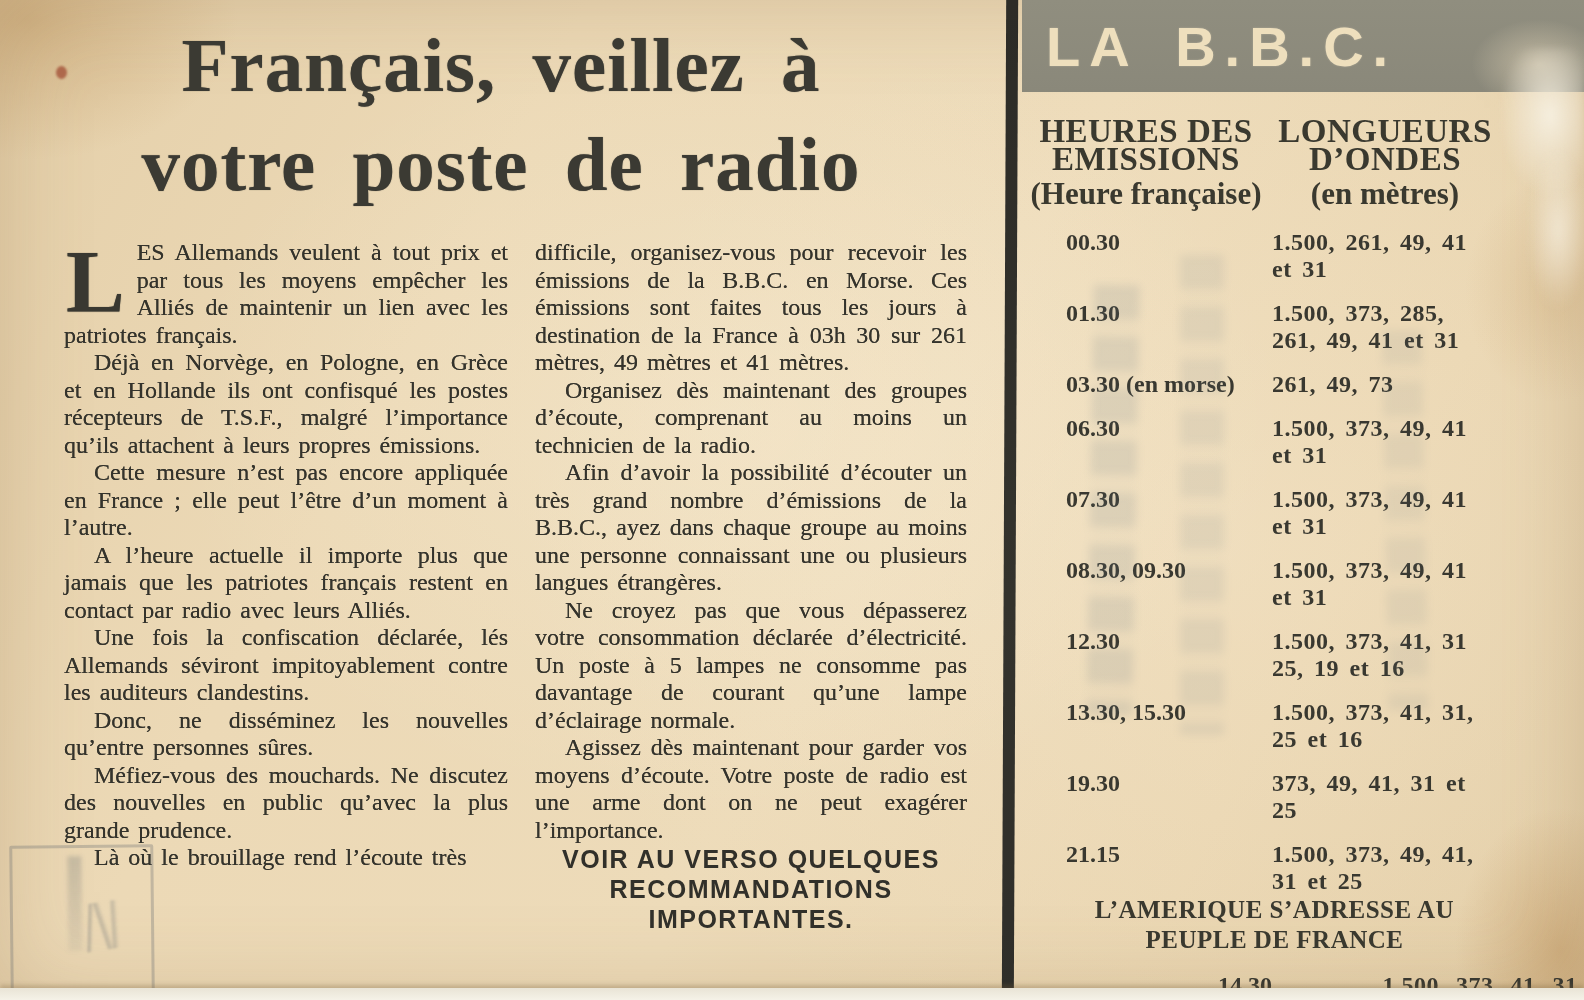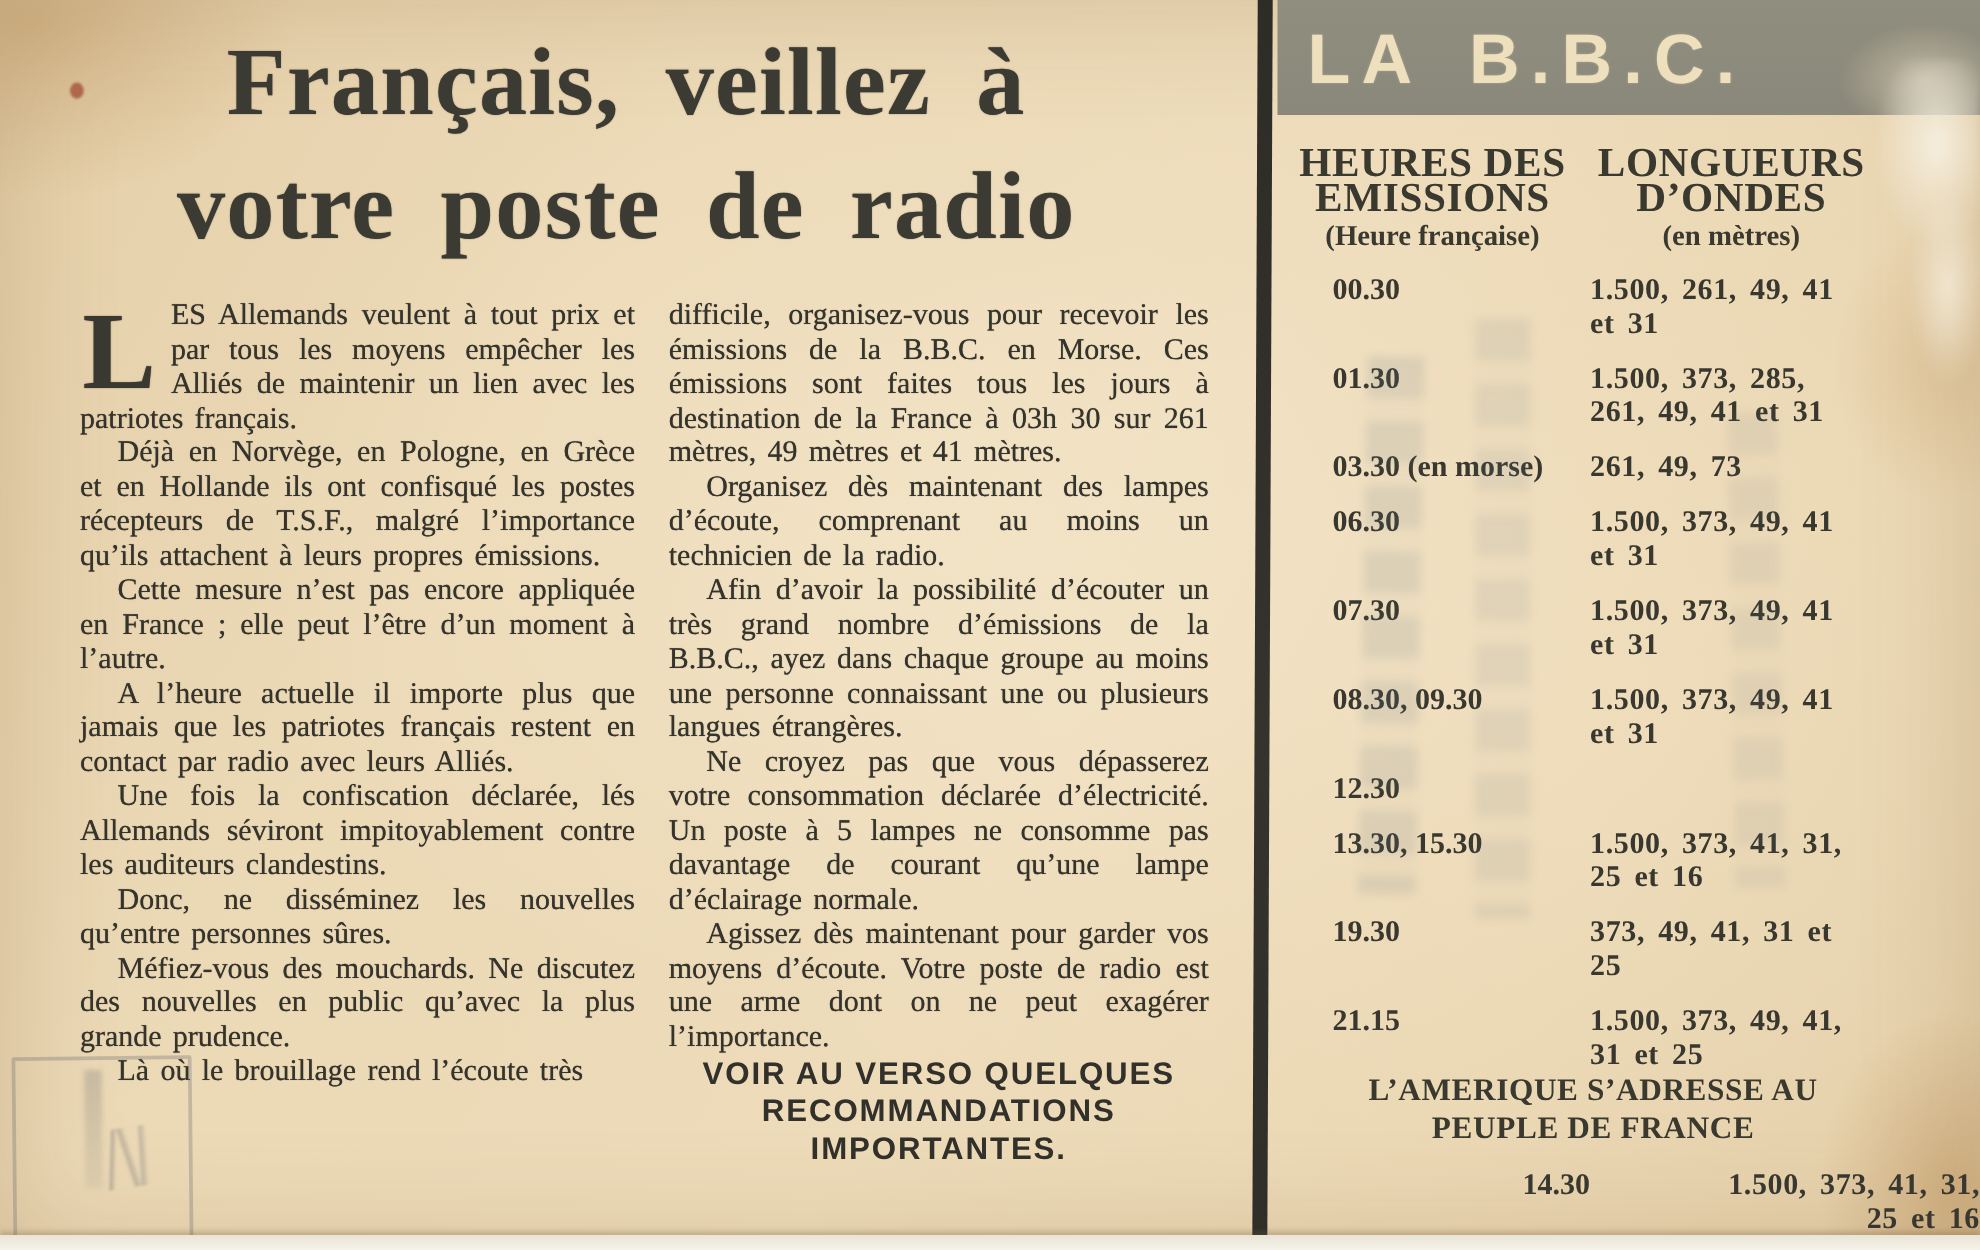--- a/index.html
+++ b/index.html
@@ -41,21 +41,21 @@
       radial-gradient(ellipse 90px 60px at 92% 70%, rgba(235,220,190,.55), rgba(235,220,190,0) 75%),
       linear-gradient(#908e7f,#8a887a);
     display:flex;align-items:center;padding-left:24px;box-sizing:border-box;}
   .band span{font-family:"Liberation Sans",sans-serif;font-weight:bold;font-size:56px;
     letter-spacing:9px;word-spacing:14px;color:#eedfbd;text-shadow:0 0 2px rgba(240,228,200,.4);}
   .thead{display:flex;margin-top:25px;font-weight:bold;color:#3a392f;}
   .th{text-align:center;}
   .th1{width:248px;}
   .th2{width:230px;}
   .th-caps{font-size:33px;line-height:28px;letter-spacing:.5px;white-space:pre-line;}
-  .th-sub{font-size:23px;margin-top:3px;}
+  .th-sub{font-size:31px;margin-top:3px;}
   .rows{margin-top:11px;}
   .row{display:flex;font-weight:bold;font-size:24px;line-height:27px;color:#393830;margin-top:17px;}
   .row .time{width:250px;padding-left:44px;box-sizing:border-box;white-space:nowrap;}
   .row .waves{flex:1;white-space:pre-line;letter-spacing:.5px;word-spacing:4px;}
   .america-heading{width:505px;text-align:center;font-weight:bold;
     font-size:25px;line-height:30px;white-space:pre-line;color:#3a392f;letter-spacing:.5px;}
   .america .rows{margin-top:6px;text-align:right;}
   
   .stamp{position:absolute;left:10px;top:845px;width:138px;height:142px;
     border:3px solid rgba(95,102,110,.30);border-radius:2px;transform:rotate(-.6deg);}
@@ -99,21 +99,21 @@
     <p>Cette mesure n’est pas encore appliquée en France ;  elle peut l’être d’un moment à l’autre.</p>
     <p>A l’heure actuelle il importe plus que jamais que les patriotes français restent en contact par radio avec leurs Alliés.</p>
     <p>Une fois la confiscation déclarée, lés Allemands séviront impitoyablement contre les auditeurs clandestins.</p>
     <p>Donc, ne disséminez les nouvelles qu’entre personnes sûres.</p>
     <p>Méfiez-vous des mouchards.  Ne discutez des nouvelles en public qu’avec la plus grande prudence.</p>
     <p>Là où le brouillage rend l’écoute très</p>
   </div>
 
   <div class="col col2">
     <p class="noindent">difficile, organisez-vous pour recevoir les émissions de la B.B.C. en Morse. Ces émissions sont faites tous les jours à destination de la France à 03h 30 sur 261 mètres, 49 mètres et 41 mètres.</p>
-    <p>Organisez dès maintenant des lampes d’écoute, comprenant au moins un technicien de la radio.</p>
+    <p>Organisez dès maintenant des groupes d’écoute, comprenant au moins un technicien de la radio.</p>
     <p>Afin d’avoir la possibilité d’écouter un très grand nombre d’émissions de la B.B.C., ayez dans chaque groupe au moins une personne connaissant une ou plusieurs langues étrangères.</p>
     <p>Ne croyez pas que vous dépasserez votre consommation déclarée d’électricité.  Un poste à 5 lampes ne consomme pas davantage de courant qu’une lampe d’éclairage normale.</p>
     <p>Agissez dès maintenant pour garder vos moyens d’écoute.  Votre poste de radio est une arme dont on ne peut exagérer l’importance.</p>
     <div class="verso-note">VOIR AU VERSO QUELQUES
 RECOMMANDATIONS
 IMPORTANTES.</div>
   </div>
 
   <div class="divider"></div>
 
@@ -160,20 +160,22 @@
           <div class="waves">1.500, 373, 49, 41
 et 31</div>
         </div>
       <div class="row">
           <div class="time">08.30, 09.30</div>
           <div class="waves">1.500, 373, 49, 41
 et 31</div>
         </div>
       <div class="row">
           <div class="time">12.30</div>
+          <div class="waves">1.500, 373, 41, 31
+25, 19 et 16</div>
         </div>
       <div class="row">
           <div class="time">13.30, 15.30</div>
           <div class="waves">1.500, 373, 41, 31,
 25 et 16</div>
         </div>
       <div class="row">
           <div class="time">19.30</div>
           <div class="waves">373, 49, 41, 31 et
 25</div>

